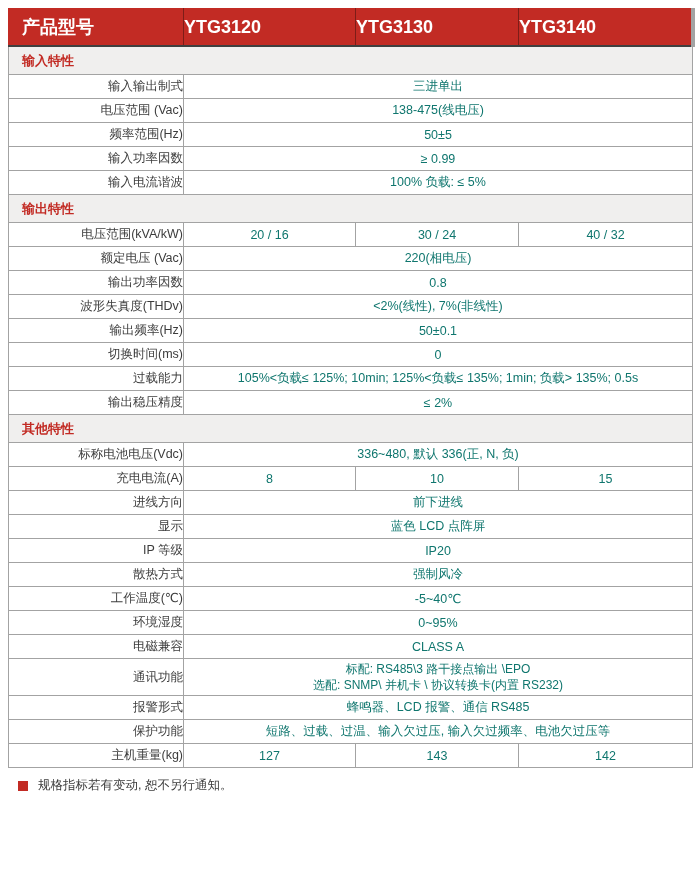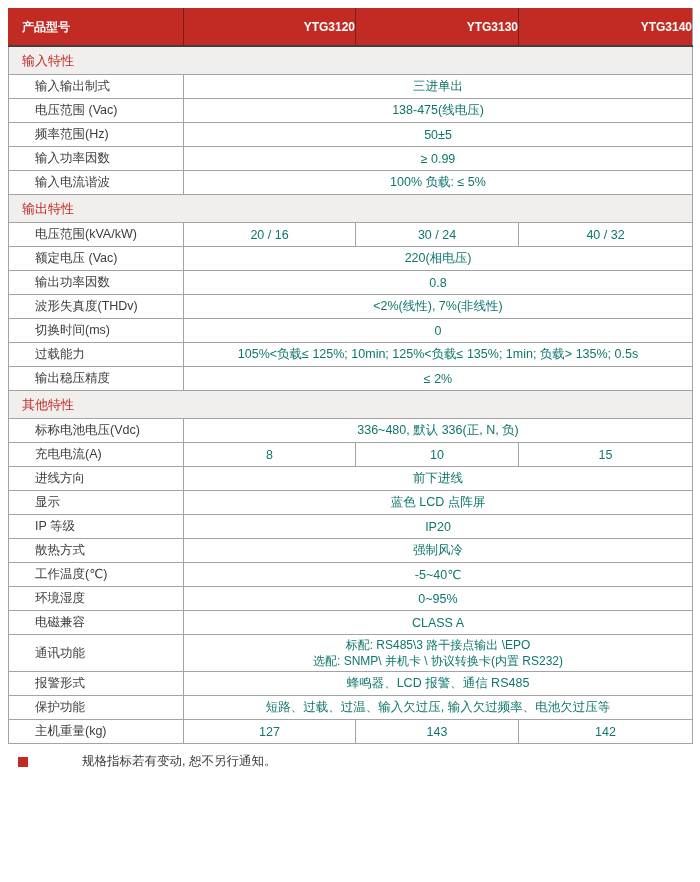--- a/index.html
+++ b/index.html
@@ -22,61 +22,60 @@
   th,td{
     border:1px solid #a3a3a3;
     font-size:12.5px;
     padding:0;
     overflow:hidden;
   }
   thead th{
     background:#c22b24;
     color:#ffffff;
     font-weight:bold;
-    font-size:12px;
+    font-size:18px;
     height:36px;
     border:1px solid #7d1d18;
     border-top:1px solid #c22b24;
     border-bottom:2px solid #3f3f3f;
   }
   thead th.label{
     text-align:left;
     padding-left:13px;
     border-left:1px solid #c22b24;
   }
-  thead th.model{text-align:right;}
-  thead th.last{border-right:1px solid #a3a3a3;}
+  thead th.model{text-align:left;}
+  thead th.last{border-right:4px solid #a3a3a3;}
   tr.sec td{
     background:#f0efee;
     color:#c22b24;
-    font-weight:normal;
+    font-weight:bold;
     font-size:13px;
     height:27px;
     text-align:left;
     padding-left:13px;
   }
   tr.r td{height:23px;}
   tr.r td.lbl{
-    text-align:left;
-    padding-left:26px;
+    text-align:right;
+    padding-left:5px;
     color:#3c3c3c;
   }
   tr.r td.val{
     text-align:center;
     color:#0f766e;
   }
   tr.r.comm td{height:36px;}
   tr.r.comm td.val{font-size:12px;line-height:1.35;text-align:center;}
   .note{
     margin:9px 0 0 10px;
     display:flex;
     align-items:center;
     font-size:12.5px;
     color:#3c3c3c;
-    gap:44px;
   }
   .note .sq{
     display:inline-block;
     width:10px;height:10px;
     background:#c22b24;
     margin-right:10px;
     flex:0 0 auto;
   }
 </style>
 </head>
@@ -137,20 +136,24 @@
         </tr>
         <tr class="r">
           <td class="lbl">输出功率因数</td>
           <td class="val" colspan="3">0.8</td>
         </tr>
         <tr class="r">
           <td class="lbl">波形失真度(THDv)</td>
           <td class="val" colspan="3">&lt;2%(线性), 7%(非线性)</td>
         </tr>
         <tr class="r">
+          <td class="lbl">输出频率(Hz)</td>
+          <td class="val" colspan="3">50±0.1</td>
+        </tr>
+        <tr class="r">
           <td class="lbl">切换时间(ms)</td>
           <td class="val" colspan="3">0</td>
         </tr>
         <tr class="r">
           <td class="lbl">过载能力</td>
           <td class="val" colspan="3">105%&lt;负载≤ 125%; 10min; 125%&lt;负载≤ 135%; 1min; 负载&gt; 135%; 0.5s</td>
         </tr>
         <tr class="r">
           <td class="lbl">输出稳压精度</td>
           <td class="val" colspan="3">≤ 2%</td>

